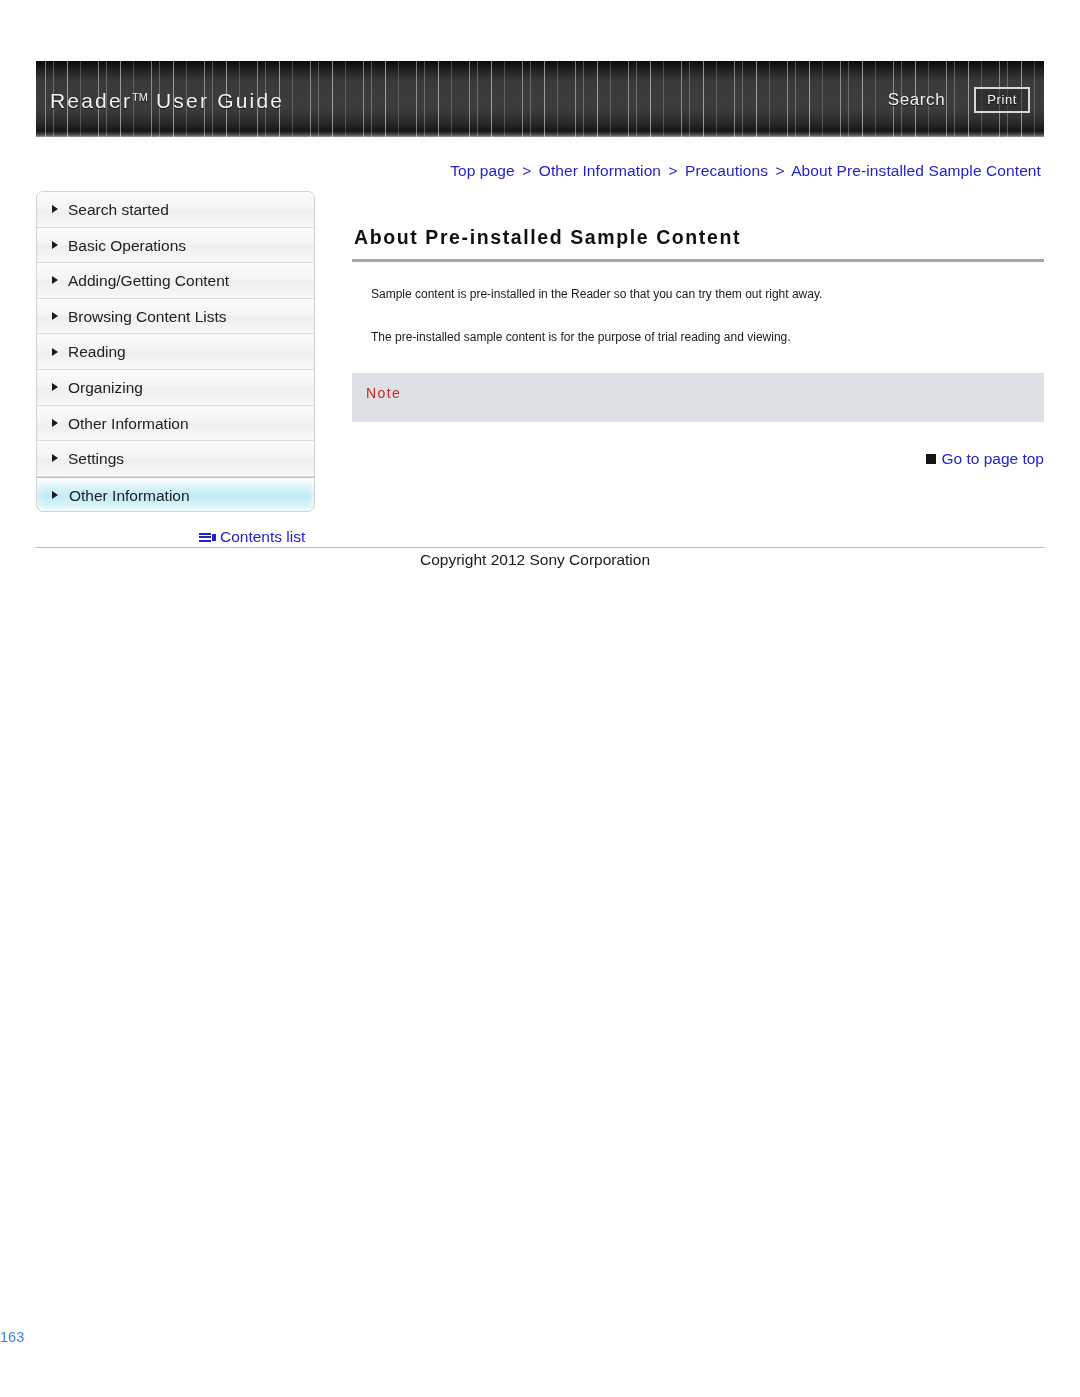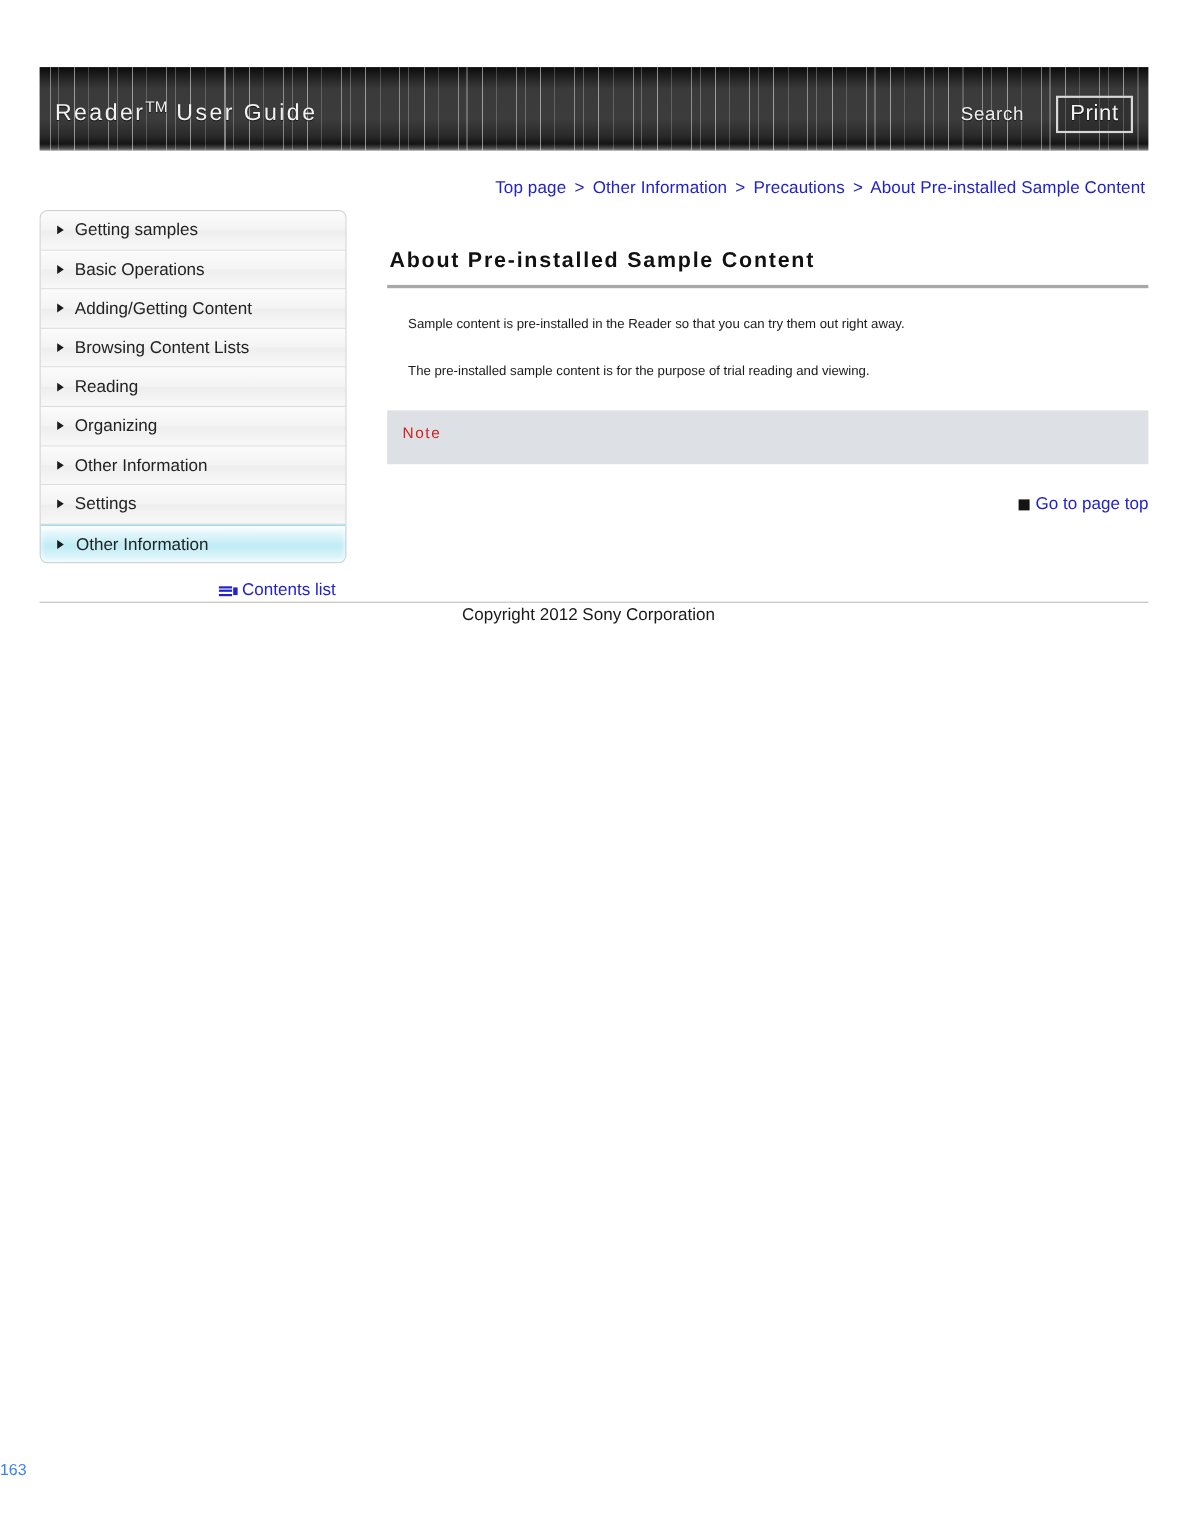--- a/index.html
+++ b/index.html
@@ -61,42 +61,42 @@
     left: 14px;
     top: 28px;
     color: #f2f2f2;
     font-size: 21px;
     letter-spacing: 2.2px;
     font-weight: 400;
     white-space: nowrap;
     text-shadow: 0 1px 1px rgba(0,0,0,0.7);
   }
   .header-title sup {
-    font-size: 14px;
+    font-size: 11px;
     vertical-align: 7px;
     letter-spacing: 0;
   }
   .header-actions {
     position: absolute;
     right: 14px;
     top: 26px;
     display: flex;
     align-items: center;
     gap: 29px;
   }
   .search-link {
     color: #f0f0f0;
     font-size: 17px;
     letter-spacing: 0.6px;
     cursor: pointer;
     text-shadow: 0 1px 1px rgba(0,0,0,0.7);
   }
   .print-button {
     color: #f5f5f5;
-    font-size: 20px;
+    font-size: 13px;
     letter-spacing: 0.6px;
     border: 2px solid #d8d8d8;
     padding: 3px 11px 4px 11px;
     background: rgba(40,40,40,0.55);
     cursor: pointer;
     text-shadow: 0 1px 1px rgba(0,0,0,0.7);
   }
 
   
   .breadcrumb {
@@ -314,21 +314,21 @@
   <span class="crumb">Other Information</span>
   <span class="sep">&gt;</span>
   <span class="crumb">Precautions</span>
   <span class="sep">&gt;</span>
   <span class="crumb">About Pre-installed Sample Content</span>
 </div>
 
 <nav class="sidebar">
   <div class="nav-item">
     <span class="tri"></span>
-    <span>Getting samples</span>
+    <span>Search started</span>
   </div>
   <div class="nav-item">
     <span class="tri"></span>
     <span>Basic Operations</span>
   </div>
   <div class="nav-item">
     <span class="tri"></span>
     <span>Adding/Getting Content</span>
   </div>
   <div class="nav-item">

